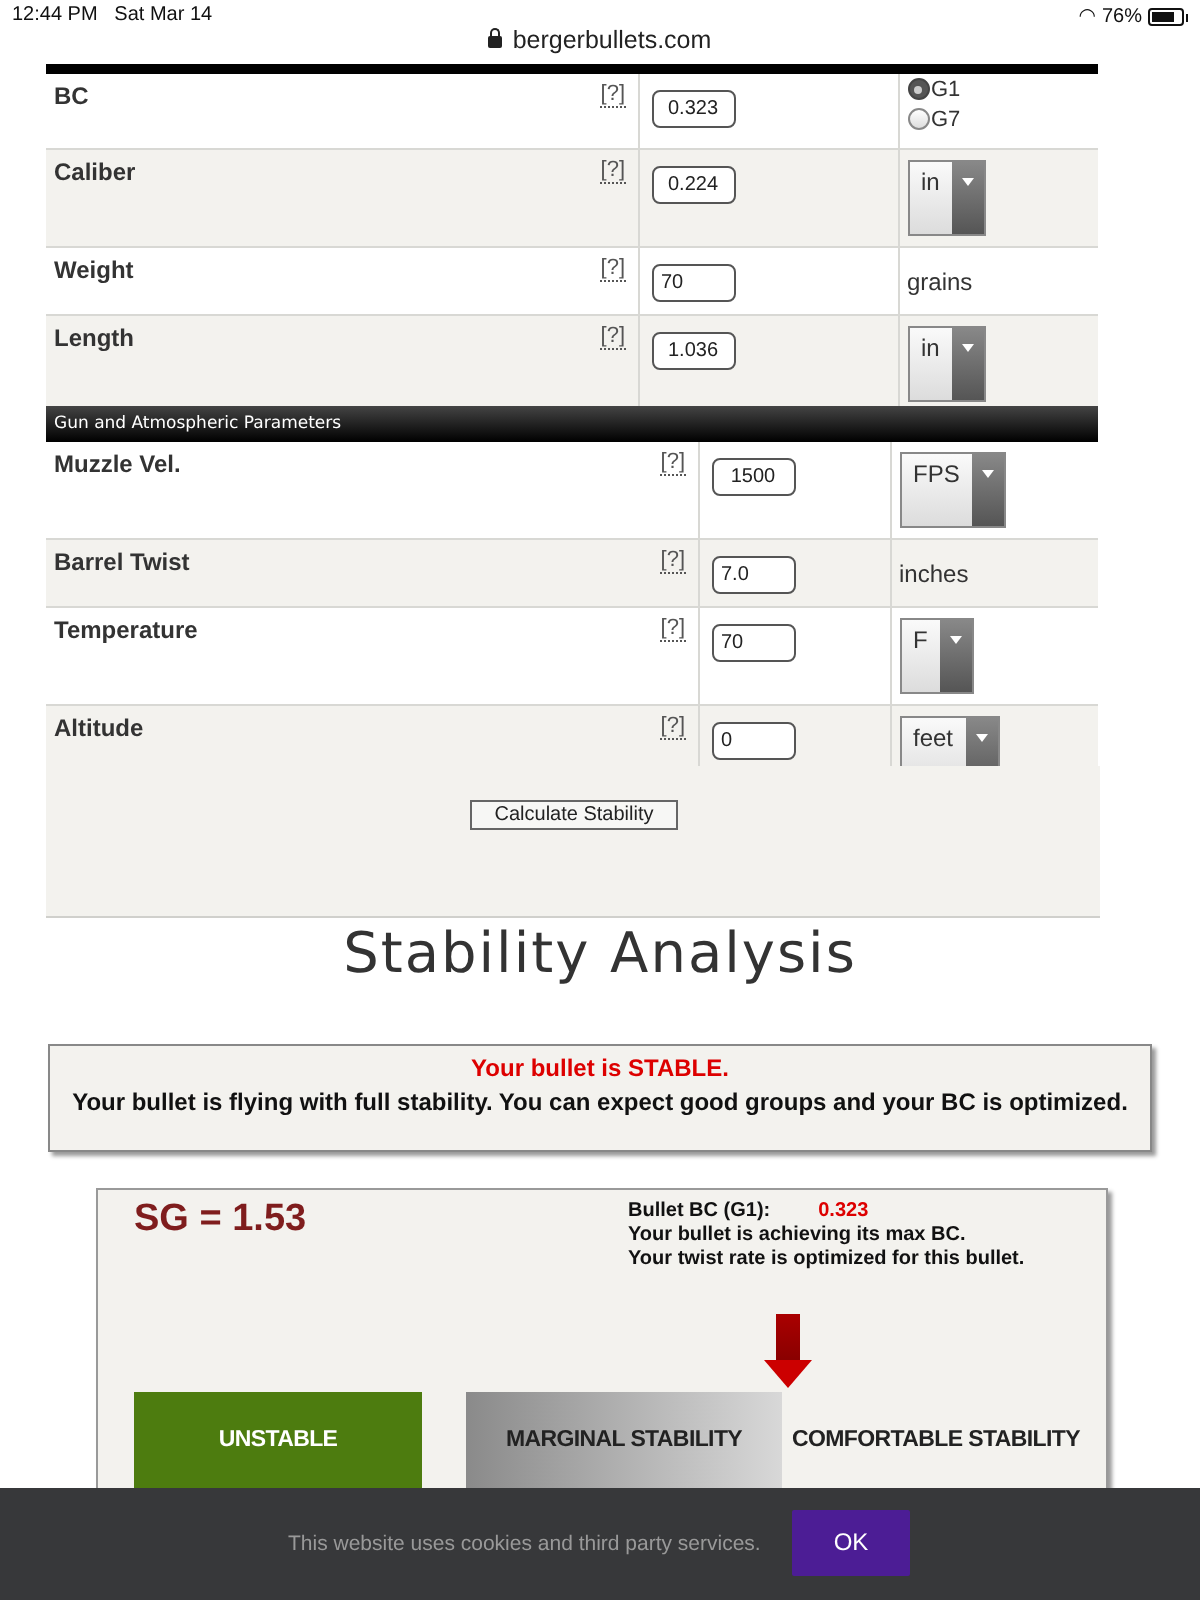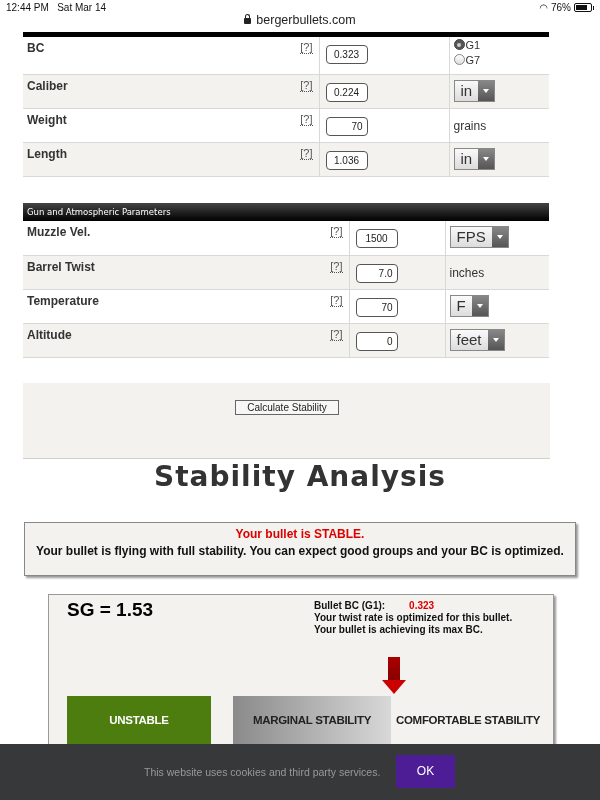--- a/index.html
+++ b/index.html
@@ -16,43 +16,43 @@
 
   table.params { position: absolute; left: 23px; width: 526px; border-collapse: collapse; }
   table.params td { border-bottom: 1px solid #d8d8d4; vertical-align: top; height: 34px; }
   table.params tr:nth-child(even) td { background: #f3f2ee; }
   table.params tr:nth-child(odd) td { background: #ffffff; }
   td.lbl { font-weight: bold; font-size: 12px; padding: 4px 4px; color: #333; position: relative; }
   td.lbl .help { position: absolute; right: 6px; top: 4px; font-weight: normal; font-size: 11px; color: #555; border-bottom: 1px dotted #555; line-height: 12px; }
   td.inp { border-left: 1px solid #d8d8d4; padding: 7px 6px 0; }
   td.unit { border-left: 1px solid #d8d8d4; padding: 5px 4px; font-size: 12px; color: #333; }
   .tbox { display: inline-block; width: 42px; height: 19px; border: 1px solid #555; border-radius: 4px; font-size: 10px; line-height: 17px; padding: 0 4px; background: #fff; color: #222; }
-  .tbox.c { text-align: center; } .tbox.r { text-align: right; }
-  .select { display: inline-flex; height: 22px; border: 1px solid #888; font-size: 15px; text-align: right; }
+  .tbox.c { text-align: center; } .tbox.r { text-align: left; }
+  .select { display: inline-flex; height: 38px; border: 1px solid #888; font-size: 12px; text-align: right; }
   .select .val { background: linear-gradient(#fafafa, #dcdcdc); padding: 0 6px; line-height: 20px; color: #333; }
   .select .arr { width: 16px; background: linear-gradient(#888, #555); position: relative; }
   .select .arr:after { content: ""; position: absolute; left: 5px; top: 8px; border-left: 3.5px solid transparent; border-right: 3.5px solid transparent; border-top: 4px solid #fff; }
   .radio { display: flex; align-items: flex-start; font-size: 11px; height: 15px; }
   .radio .dot { width: 11px; height: 11px; border-radius: 50%; border: 1px solid #888; background: linear-gradient(#fff, #ddd); margin-right: 1px; position: relative; }
   .radio .dot.on { background: #555; border-color: #444; }
   .radio .dot.on:after { content: ""; position: absolute; left: 2.5px; top: 2.5px; width: 4px; height: 4px; border-radius: 50%; background: #ccc; }
 
   .topbar { position: absolute; left: 23px; top: 32px; width: 526px; height: 5px; background: #000; }
   .sectionhdr { position: absolute; left: 23px; top: 203px; width: 526px; height: 18px; background: linear-gradient(#444, #000); color: #fff; font-size: 8.5px; line-height: 18px; padding-left: 4px; font-family: "DejaVu Sans", sans-serif; }
 
   .calcpanel { position: absolute; left: 23px; top: 383px; width: 527px; height: 76px; background: #f3f2ee; border-bottom: 1px solid #d0d0cc; }
   .calcbtn { position: absolute; left: 212px; top: 17px; width: 104px; height: 15px; border: 1px solid #666; background: #f7f7f5; font-size: 10px; text-align: center; line-height: 13px; color: #222; }
-  .title { position: absolute; top: 460px; left: 0; width: 600px; text-align: center; font-size: 28px; font-weight: bold; color: #333; font-family: "DejaVu Sans", sans-serif; letter-spacing: 1px; }
+  .title { position: absolute; top: 460px; left: 0; width: 600px; text-align: center; font-size: 28px; font-weight: normal; color: #333; font-family: "DejaVu Sans", sans-serif; letter-spacing: 1px; }
 
   .stablebox { position: absolute; left: 24px; top: 522px; width: 552px; height: 54px; background: #f3f2ee; border: 1px solid #888; box-shadow: 2px 2px 2px #999; text-align: center; }
   .stablebox .h { color: #d00; font-weight: bold; font-size: 12px; margin-top: 4px; }
   .stablebox .m { color: #111; font-weight: bold; font-size: 12px; margin-top: 3px; }
 
   .sgpanel { position: absolute; left: 48px; top: 594px; width: 506px; height: 160px; background: #f3f2ee; border: 1px solid #999; box-shadow: 2px 2px 2px #999; }
-  .sg { position: absolute; left: 18px; top: 4px; font-size: 19px; font-weight: bold; color: #000000; }
+  .sg { position: absolute; left: 18px; top: 4px; font-size: 19px; font-weight: bold; color: #7f1d1d; }
   .bcinfo { position: absolute; left: 265px; top: 5px; font-size: 10px; font-weight: bold; color: #111; line-height: 12px; }
   .bcinfo .bcv { color: #d00; margin-left: 24px; }
   .arrow { position: absolute; left: 333px; top: 62px; width: 24px; height: 38px; }
   .arrow .shaft { position: absolute; left: 6px; top: 0; width: 12px; height: 24px; background: linear-gradient(#a00, #800); }
   .arrow .head { position: absolute; left: 0; top: 23px; border-left: 12px solid transparent; border-right: 12px solid transparent; border-top: 14px solid #c00; }
   .gauge { position: absolute; left: 18px; top: 101px; width: 478px; height: 48px; display: flex; font-weight: bold; font-size: 11.5px; letter-spacing: -0.3px; }
   .gauge div { display: flex; align-items: center; justify-content: center; }
   .g1 { width: 144px; background: #4d7c0f; color: #fff; }
   .g2 { width: 158px; background: linear-gradient(90deg, #8a8a8a, #d8d8d8); color: #222; margin-left: 22px; }
   .g3 { flex: 1; background: #f3f2ee; color: #222; }
@@ -172,22 +172,22 @@
 
 <div class="stablebox">
   <div class="h">Your bullet is STABLE.</div>
   <div class="m">Your bullet is flying with full stability. You can expect good groups and your BC is optimized.</div>
 </div>
 
 <div class="sgpanel">
   <div class="sg">SG = 1.53</div>
   <div class="bcinfo">
     <div><span>Bullet BC (G1):</span><span class="bcv">0.323</span></div>
+    <div>Your bullet is achieving its max BC.</div>
     <div>Your twist rate is optimized for this bullet.</div>
-    <div>Your bullet is achieving its max BC.</div>
   </div>
   <div class="arrow">
       <div class="shaft"></div>
       <div class="head"></div>
     </div>
   <div class="gauge">
     <div class="g1">UNSTABLE</div>
     <div class="g2">MARGINAL STABILITY</div>
     <div class="g3">COMFORTABLE STABILITY</div>
   </div>

